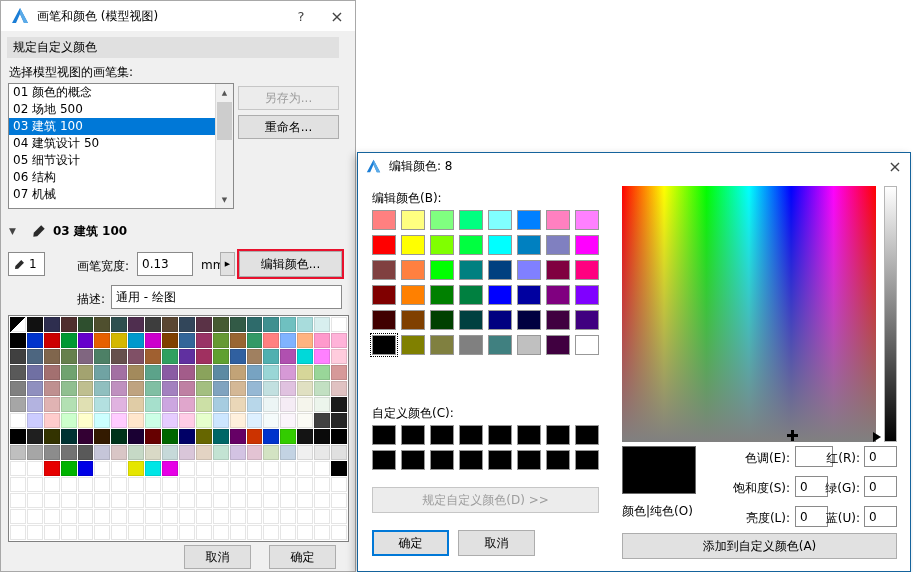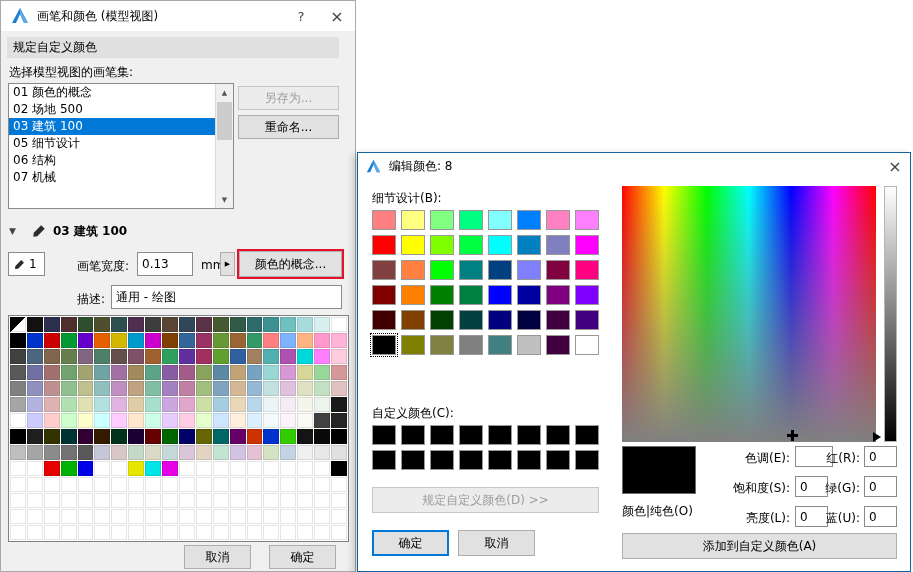--- a/index.html
+++ b/index.html
@@ -108,20 +108,21 @@
   </div>
 
   <div class="grp-hdr">规定自定义颜色</div>
   <div class="lbl lbl-list">选择模型视图的画笔集:</div>
 
   <div class="listbox">
     <div class="list-items" id="pen-set-items">
         <div class="list-item">01 颜色的概念</div>
         <div class="list-item">02 场地 500</div>
         <div class="list-item selected">03 建筑 100</div>
+        <div class="list-item">04 建筑设计 50</div>
         <div class="list-item">05 细节设计</div>
         <div class="list-item">06 结构</div>
         <div class="list-item">07 机械</div>
       </div>
     <div class="vscroll">
       <div class="vs-btn vs-up">▲</div>
       <div class="vs-thumb"></div>
       <div class="vs-btn vs-down">▼</div>
     </div>
   </div>
@@ -144,21 +145,21 @@
       <svg width="11" height="11" viewBox="0 0 16 16">
           <path d="M10.5 1.5 L14.5 5.5 L6 14 L1.5 14.5 L2 10 Z" fill="#2b2b2b"></path>
         </svg>
     </span>
     <span>1</span>
   </div>
   <div class="lbl lbl-penwidth">画笔宽度:</div>
   <input class="tinput inp-width" value="0.13" style="">
   <div class="lbl lbl-mm">mm</div>
   <div class="btn btn-flyout">▶</div>
-  <div class="btn btn-editcolor">颜色的概念...</div>
+  <div class="btn btn-editcolor">编辑颜色...</div>
 
   <div class="lbl lbl-desc">描述:</div>
   <input class="tinput inp-desc" value="通用 - 绘图" style="">
 
   <div class="palette" id="pen-palette">
       <div class="pcell psel"></div>
       <div class="pcell" style="background: rgb(17, 17, 17);"></div>
       <div class="pcell" style="background: rgb(46, 46, 79);"></div>
       <div class="pcell" style="background: rgb(79, 46, 46);"></div>
       <div class="pcell" style="background: rgb(46, 79, 46);"></div>
@@ -448,21 +449,21 @@
     <span style="display:flex;">
       <svg width="15" height="15" viewBox="0 0 18 18">
           <polygon points="1,16 9,1 17,16 13,16 9,7 5,16" fill="#1b7ed6"></polygon>
           <polygon points="9,1 17,16 13,16 9,7" fill="#5aaae8"></polygon>
         </svg>
     </span>
     <span class="tb-title">编辑颜色: 8</span>
     <span class="tb-btn ed-close" style="font-size:16px;">×</span>
   </div>
 
-  <div class="lbl ed-lbl-basic">细节设计(B):</div>
+  <div class="lbl ed-lbl-basic">编辑颜色(B):</div>
   <div class="basic-grid" id="basic-grid">
       <div class="ccell" style="background: rgb(255, 128, 128);"></div>
       <div class="ccell" style="background: rgb(255, 255, 128);"></div>
       <div class="ccell" style="background: rgb(128, 255, 128);"></div>
       <div class="ccell" style="background: rgb(0, 255, 128);"></div>
       <div class="ccell" style="background: rgb(128, 255, 255);"></div>
       <div class="ccell" style="background: rgb(0, 128, 255);"></div>
       <div class="ccell" style="background: rgb(255, 128, 192);"></div>
       <div class="ccell" style="background: rgb(255, 128, 255);"></div>
       <div class="ccell" style="background: rgb(255, 0, 0);"></div>

